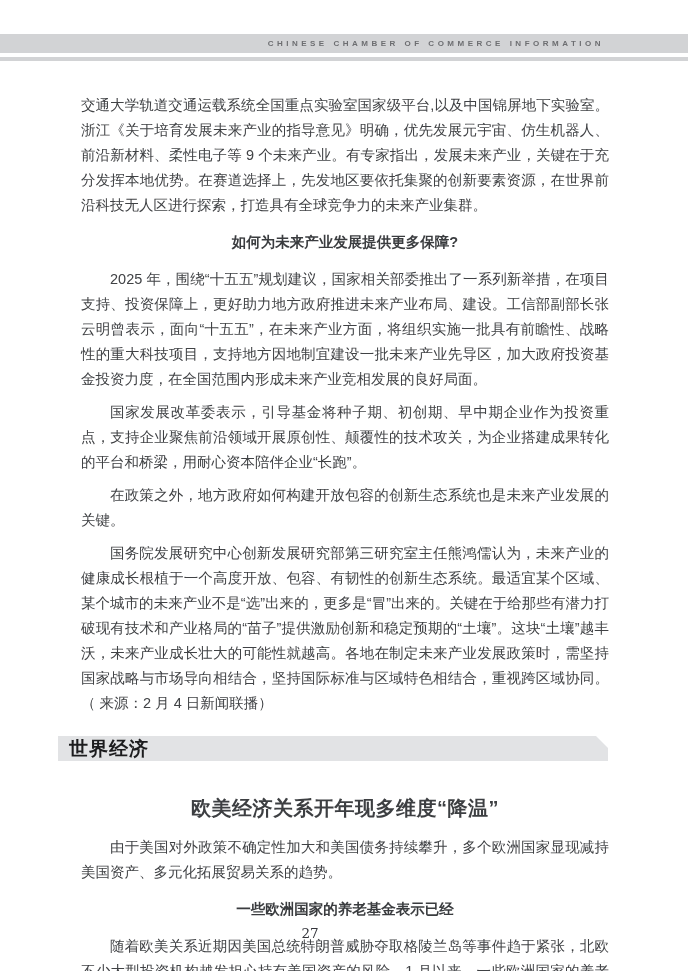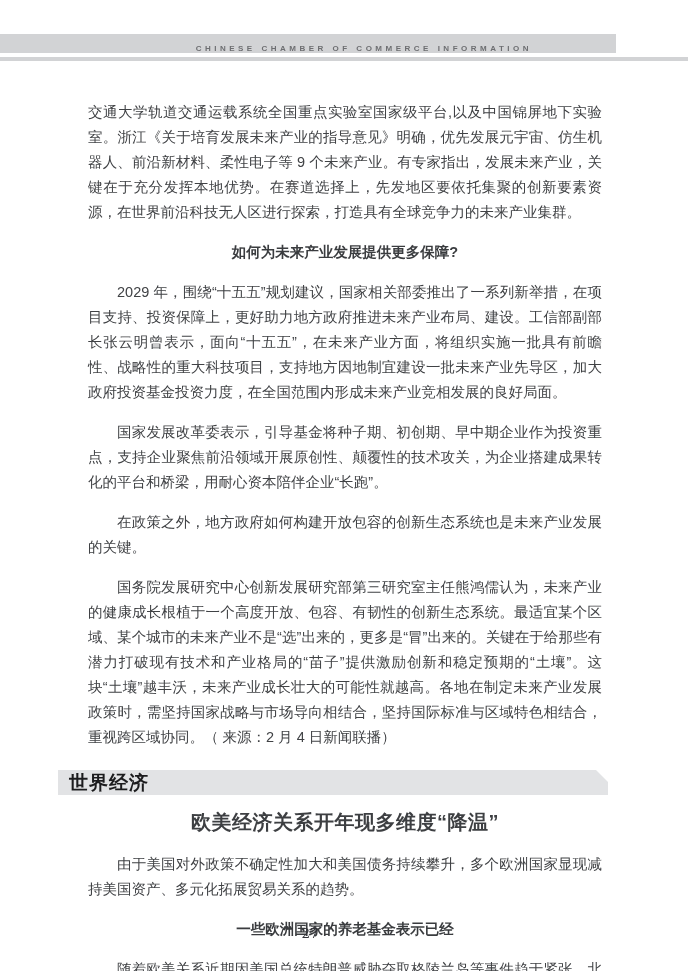--- a/index.html
+++ b/index.html
@@ -5,44 +5,44 @@
   html,body { margin:0; padding:0; background:#ffffff; }
   .page {
     position:relative;
     width:688px; height:971px;
     background:#ffffff;
     font-family:"Liberation Sans", sans-serif;
     overflow:hidden;
   }
   .header-bar {
     position:absolute; top:34px; left:0;
-    width:616px; height:19px;
+    width:688px; height:19px;
     background:#d2d3d5;
-    display:flex; align-items:flex-end; justify-content:flex-end;
+    display:flex; align-items:center; justify-content:flex-end;
     padding-right:84px; box-sizing:border-box;
   }
   .header-text {
     font-size:8px; font-weight:bold;
     letter-spacing:3.5px;
     color:#6d6e71;
     white-space:nowrap;
   }
   .header-rule {
     position:absolute; top:57px; left:0;
     width:688px; height:4px;
     background:#d2d3d5;
   }
   .content {
     position:absolute; top:85px; left:73px;
     width:544px;
     color:#404245;
     font-size:14.5px; line-height:25px;
     text-align:justify;
   }
-  p.body { margin:15px; text-indent:2em; }
+  p.body { margin:8px; text-indent:2em; }
   p.no-indent { text-indent:0; }
   .sub-heading {
     margin:12px; text-align:center;
     font-size:14.5px; font-weight:bold;
     color:#3a3c3f; line-height:25px;
   }
   .section-banner {
     margin:20px 0 0 -15px;
     width:550px; height:25px;
     background:#e2e3e5;
@@ -50,21 +50,21 @@
     display:flex; align-items:center;
   }
   .banner-title {
     font-family:"DejaVu Serif", serif;
     font-weight:bold; font-size:19px;
     color:#1c1c1e;
     padding-left:11px; letter-spacing:1px;
     line-height:25px;
   }
   .article-title {
-    margin:12px 0 12px;
+    margin:32px 0 12px;
     text-align:center;
     font-size:20px; line-height:30px;
     font-weight:bold;
     color:#3d3f42;
     letter-spacing:0.5px;
   }
   .page-number {
     position:absolute; bottom:30px; left:0;
     width:620px; text-align:center;
     font-family:"DejaVu Serif", serif;
@@ -80,21 +80,21 @@
     <span class="header-text">CHINESE CHAMBER OF COMMERCE INFORMATION</span>
   </div>
   <div class="header-rule"></div>
 
   <div class="content">
 
     <p class="body no-indent">交通大学轨道交通运载系统全国重点实验室国家级平台,以及中国锦屏地下实验室。浙江《关于培育发展未来产业的指导意见》明确，优先发展元宇宙、仿生机器人、前沿新材料、柔性电子等 9 个未来产业。有专家指出，发展未来产业，关键在于充分发挥本地优势。在赛道选择上，先发地区要依托集聚的创新要素资源，在世界前沿科技无人区进行探索，打造具有全球竞争力的未来产业集群。</p>
 
     <h3 class="sub-heading">如何为未来产业发展提供更多保障?</h3>
 
-    <p class="body">2029 年，围绕“十五五”规划建议，国家相关部委推出了一系列新举措，在项目支持、投资保障上，更好助力地方政府推进未来产业布局、建设。工信部副部长张云明曾表示，面向“十五五”，在未来产业方面，将组织实施一批具有前瞻性、战略性的重大科技项目，支持地方因地制宜建设一批未来产业先导区，加大政府投资基金投资力度，在全国范围内形成未来产业竞相发展的良好局面。</p>
+    <p class="body">2025 年，围绕“十五五”规划建议，国家相关部委推出了一系列新举措，在项目支持、投资保障上，更好助力地方政府推进未来产业布局、建设。工信部副部长张云明曾表示，面向“十五五”，在未来产业方面，将组织实施一批具有前瞻性、战略性的重大科技项目，支持地方因地制宜建设一批未来产业先导区，加大政府投资基金投资力度，在全国范围内形成未来产业竞相发展的良好局面。</p>
     <p class="body">国家发展改革委表示，引导基金将种子期、初创期、早中期企业作为投资重点，支持企业聚焦前沿领域开展原创性、颠覆性的技术攻关，为企业搭建成果转化的平台和桥梁，用耐心资本陪伴企业“长跑”。</p>
     <p class="body">在政策之外，地方政府如何构建开放包容的创新生态系统也是未来产业发展的关键。</p>
     <p class="body">国务院发展研究中心创新发展研究部第三研究室主任熊鸿儒认为，未来产业的健康成长根植于一个高度开放、包容、有韧性的创新生态系统。最适宜某个区域、某个城市的未来产业不是“选”出来的，更多是“冒”出来的。关键在于给那些有潜力打破现有技术和产业格局的“苗子”提供激励创新和稳定预期的“土壤”。这块“土壤”越丰沃，未来产业成长壮大的可能性就越高。各地在制定未来产业发展政策时，需坚持国家战略与市场导向相结合，坚持国际标准与区域特色相结合，重视跨区域协同。（ 来源：2 月 4 日新闻联播）</p>
 
     <div class="section-banner">
       <span class="banner-title">世界经济</span>
     </div>
 
     <h2 class="article-title">欧美经济关系开年现多维度“降温”</h2>
 

